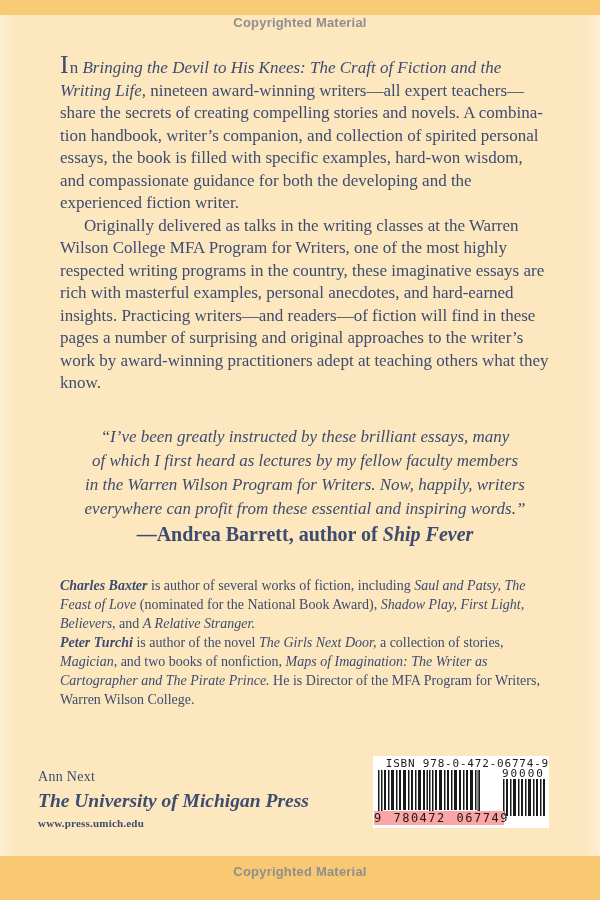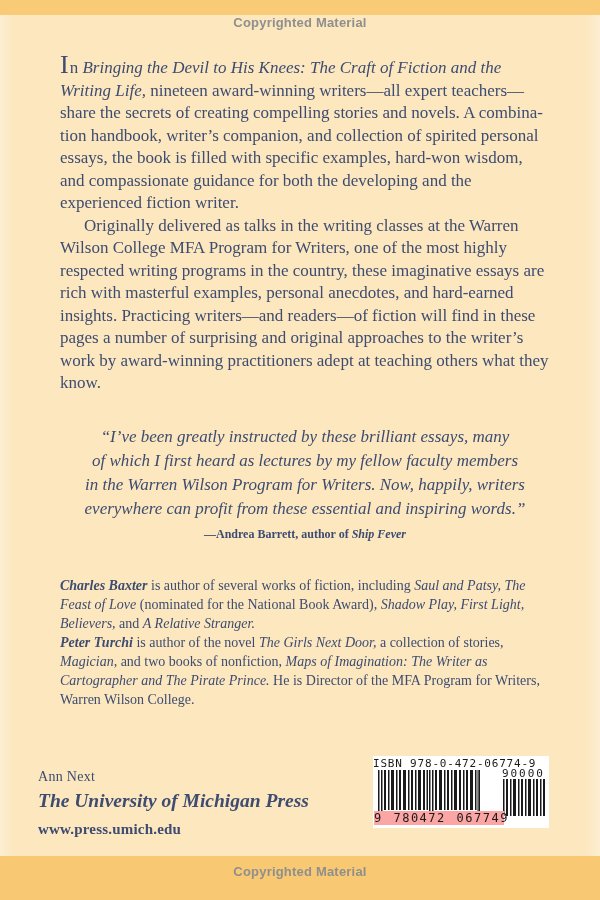--- a/index.html
+++ b/index.html
@@ -26,32 +26,32 @@
     font-size:17px;line-height:22.5px;
   }
   .content p{margin:0;}
   .p2{text-indent:24px;}
   .seg-n{font-style:normal;}
   .seg-i{font-style:italic;}
   .seg-b{font-weight:bold;}
   .seg-bi{font-weight:bold;font-style:italic;}
   .seg-initial{font-size:26px;line-height:0;letter-spacing:1px;}
   .quote{margin-top:30px;text-align:center;font-style:italic;font-size:17px;line-height:24px;}
-  .attribution{margin-top:5px;text-align:center;font-size:12px;line-height:17px;}
+  .attribution{margin-top:5px;text-align:center;font-size:20px;line-height:17px;}
   .bios{margin-top:33px;font-size:14px;line-height:19px;}
   .publisher{position:absolute;left:38px;top:768px;}
   .publisher-city{font-size:14px;line-height:18px;letter-spacing:0.3px;}
   .publisher-name{font-size:19.5px;line-height:26px;font-weight:bold;font-style:italic;margin-top:2px;}
-  .publisher-url{font-size:15px;line-height:18px;font-weight:bold;margin-top:6px;letter-spacing:0.2px;}
+  .publisher-url{font-size:11px;line-height:18px;font-weight:bold;margin-top:0;letter-spacing:0.2px;}
   .barcode-box{
     position:absolute;left:373px;top:756px;width:176px;height:72px;
     background:#ffffff;
   }
   .barcode-box .isbn{
-    position:absolute;top:1px;left:0;width:100%;text-align:left;
+    position:absolute;top:1px;left:0;width:100%;text-align:right;
     font-family:"DejaVu Sans Mono","Liberation Mono",monospace;
     font-size:11px;color:#1a1a1a;letter-spacing:0.8px;white-space:nowrap;
   }
   .main-bars{position:absolute;left:5px;top:14px;}
   .supp-code{
     position:absolute;top:11px;left:126px;width:46px;text-align:right;
     font-family:"DejaVu Sans Mono","Liberation Mono",monospace;
     font-size:11px;color:#1a1a1a;letter-spacing:2px;white-space:nowrap;
   }
   .supp-bars{position:absolute;left:130px;top:23px;}

